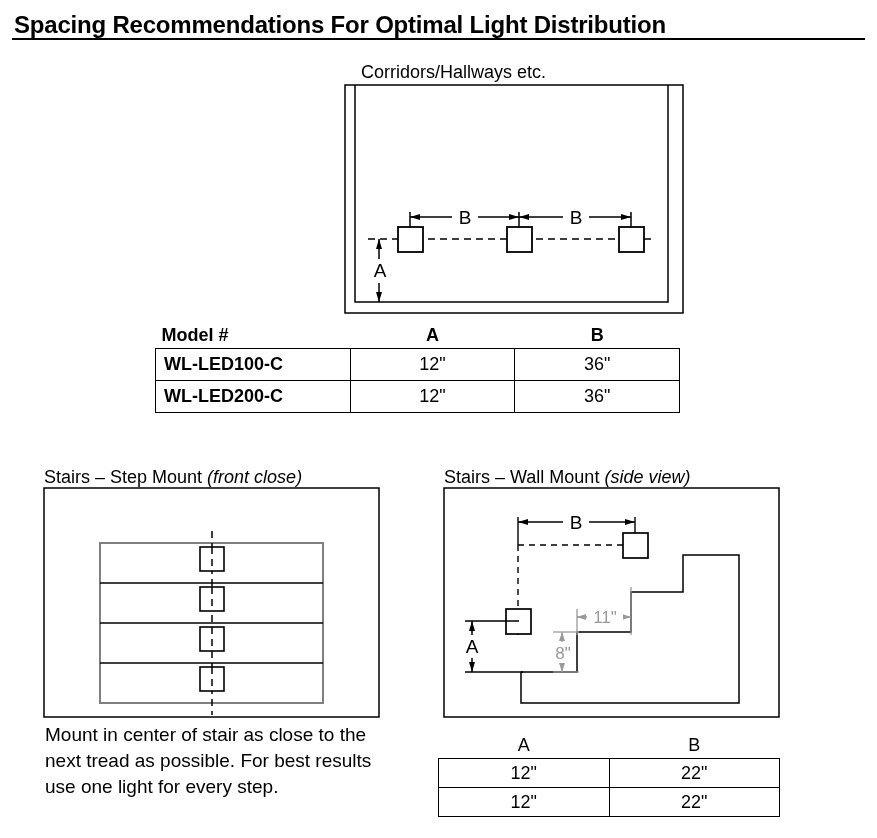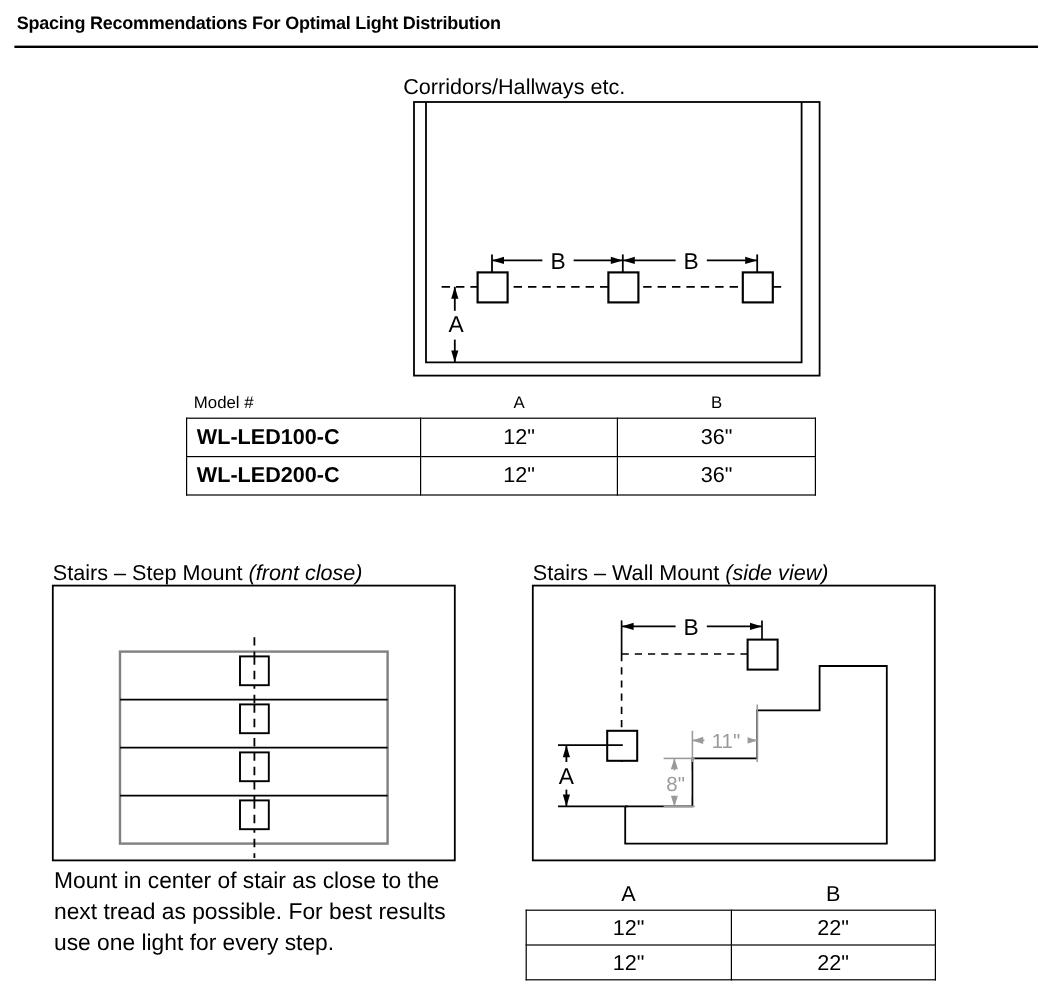--- a/index.html
+++ b/index.html
@@ -14,41 +14,41 @@
     font-family: "Liberation Sans", sans-serif;
     color: #000000;
     overflow: hidden;
   }
   .abs { position: absolute; }
 
   
   #page-title {
     left: 14px;
     top: 11px;
-    font-size: 15px;
+    font-size: 24px;
     font-weight: bold;
     letter-spacing: -0.2px;
     white-space: nowrap;
   }
   #title-rule {
     left: 12px;
     top: 38px;
     width: 853px;
     height: 2px;
     background: #000000;
   }
 
   
   .section-caption {
     font-size: 18px;
     white-space: nowrap;
   }
   .section-caption .it { font-style: italic; }
 
-  #corridor-caption { left: 336px; top: 62px; }
+  #corridor-caption { left: 361px; top: 62px; }
   #stepmount-caption { left: 44px; top: 467px; }
   #wallmount-caption { left: 444px; top: 467px; text-align: center; }
 
   
   svg { display: block; overflow: visible; }
   #corridor-diagram { left: 344px; top: 84px; }
   #stepmount-diagram { left: 43px; top: 487px; }
   #wallmount-diagram { left: 443px; top: 487px; }
 
   .dim-label { font-family: "Liberation Sans", sans-serif; font-size: 19px; fill: #000000; }
@@ -60,22 +60,22 @@
     font-size: 18px;
   }
   table td, table th { padding: 0; }
 
   
   #model-table { left: 155px; top: 322px; width: 525px; }
   #model-table .hdr-row td {
     border: none;
     height: 26px;
     text-align: center;
-    font-weight: normal;
-    font-size: 14px;
+    font-weight: bold;
+    font-size: 18px;
   }
   #model-table .hdr-row td.model-hdr { text-align: left; padding-left: 6px; }
   #model-table .body-row td {
     border: 1.5px solid #000000;
     height: 31px;
     text-align: center;
   }
   #model-table .body-row td.model-cell {
     text-align: left;
     padding-left: 8px;

